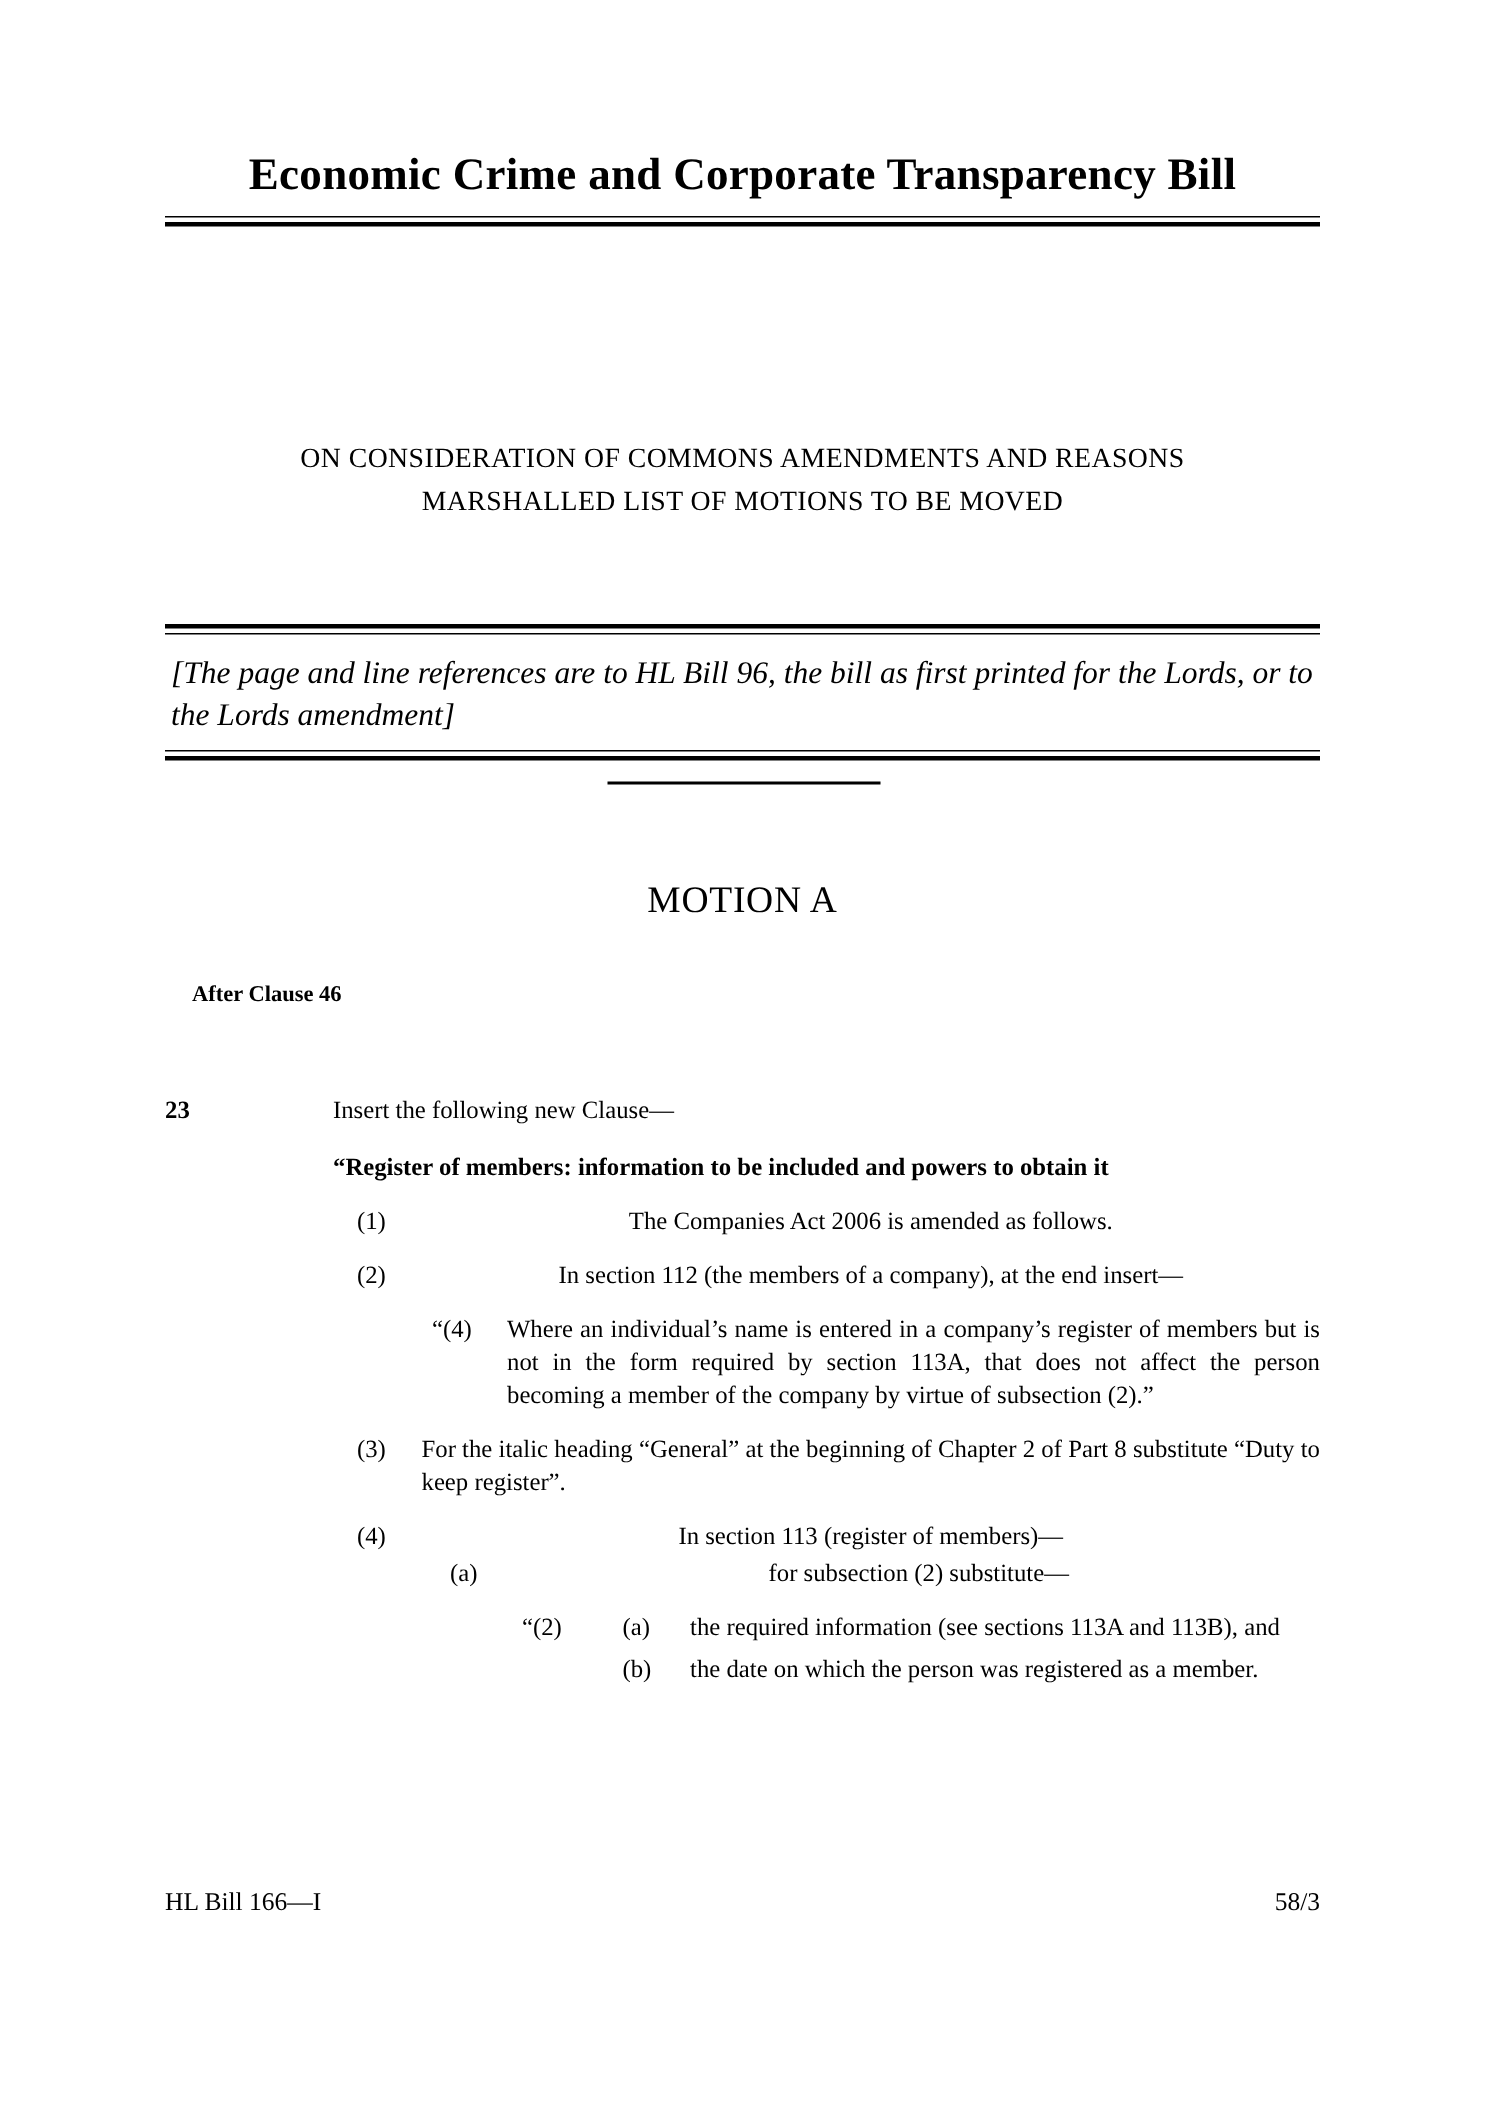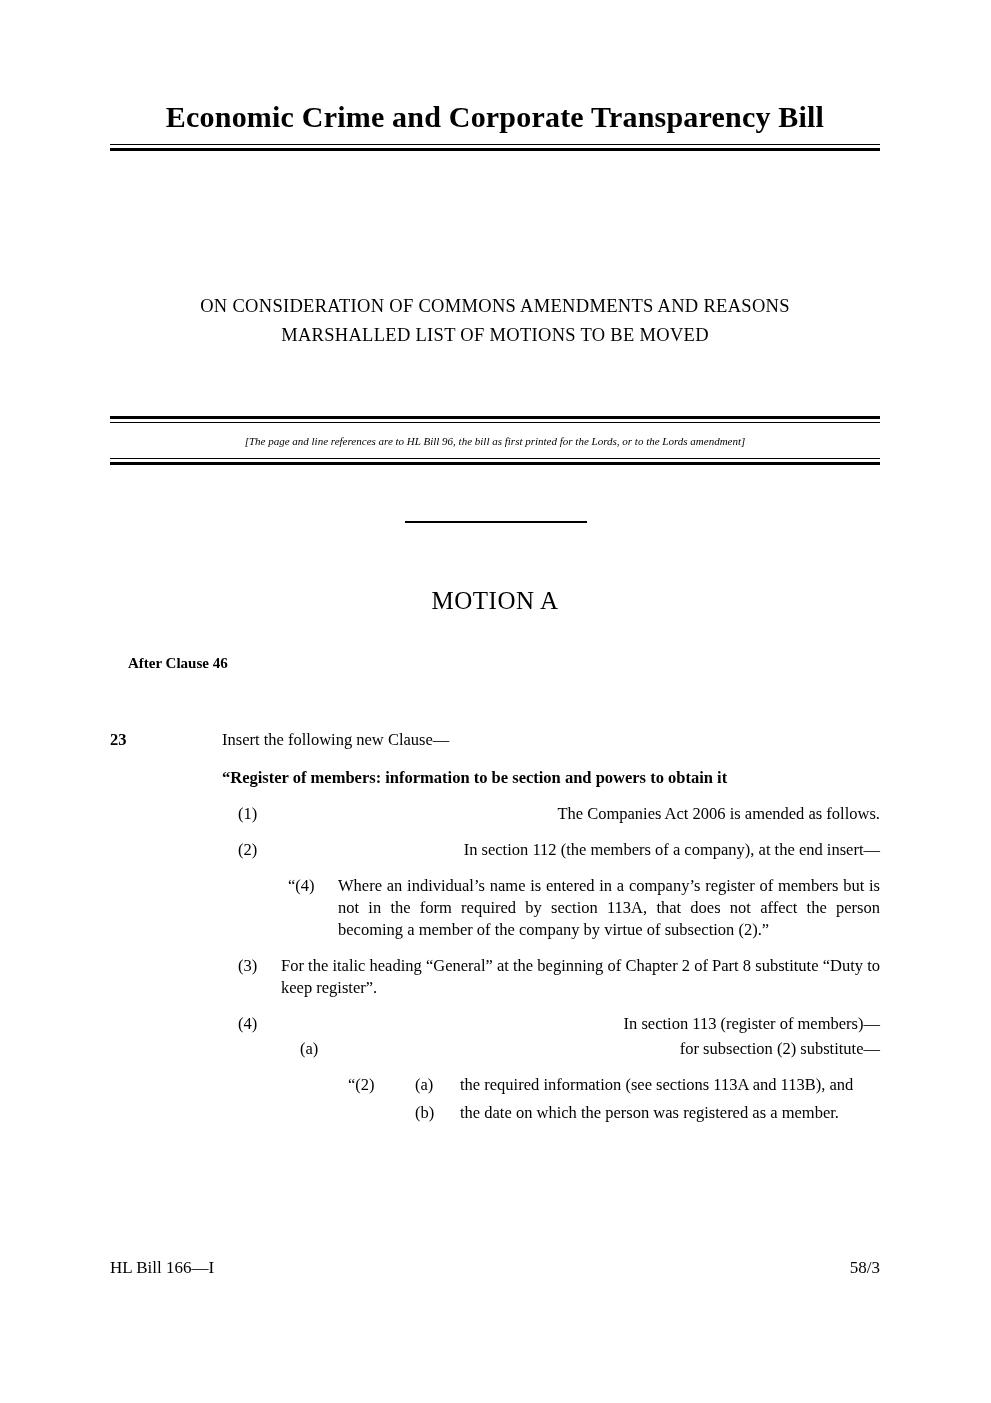--- a/index.html
+++ b/index.html
@@ -74,23 +74,23 @@
     position: absolute;
     left: 110px;
     top: 416px;
     width: 770px;
   }
   .note-rules-top .rule-thick { }
   .note-rules-top .rule-thin { margin-top: 3px; }
   .note-rules-bottom .rule-thick { margin-top: 3px; }
   .note-text {
     font-style: italic;
-    font-size: 11px;
+    font-size: 21px;
     line-height: 1.35;
-    text-align: center;
+    text-align: left;
     padding: 11px 4px 9px 4px;
   }
 
   
   .short-divider {
     position: absolute;
     left: 405px;
     top: 521px;
     width: 182px;
     height: 1.6px;
@@ -166,21 +166,21 @@
     margin-top: 14px;
   }
   .item .marker {
     position: absolute;
     top: 0;
   }
   .item .content {
     text-align: justify;
   }
   .item .content.noj {
-    text-align: right;
+    text-align: center;
   }
 
   
   .lvl1 > .marker { left: 128px; width: 43px; }
   .lvl1 > .content { margin-left: 171px; }
 
   
   .lvl2q > .marker { left: 178px; width: 50px; }
   .lvl2q > .content { margin-left: 228px; }
 
@@ -254,21 +254,21 @@
 
   <div class="clause-heading">After Clause 46</div>
 
   <div class="body-block">
 
     <div class="amend-row">
       <div class="margin-num">23</div>
       <div class="lead-text">Insert the following new Clause—</div>
     </div>
 
-    <div class="clause-title">“Register of members: information to be section and powers to obtain it</div>
+    <div class="clause-title">“Register of members: information to be included and powers to obtain it</div>
 
     <div class="item lvl1">
       <span class="marker">(1)</span>
       <div class="content noj">The Companies Act 2006 is amended as follows.</div>
     </div>
 
     <div class="item lvl1">
       <span class="marker">(2)</span>
       <div class="content noj">In section 112 (the members of a company), at the end insert—</div>
     </div>

